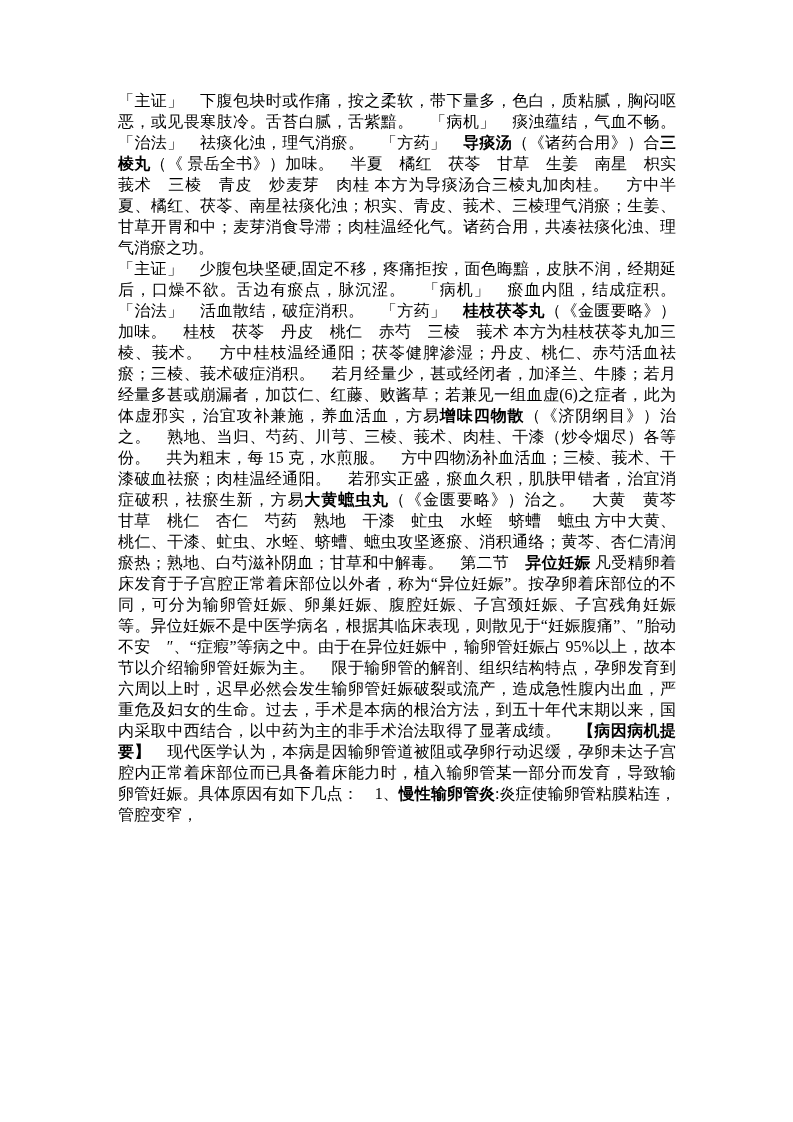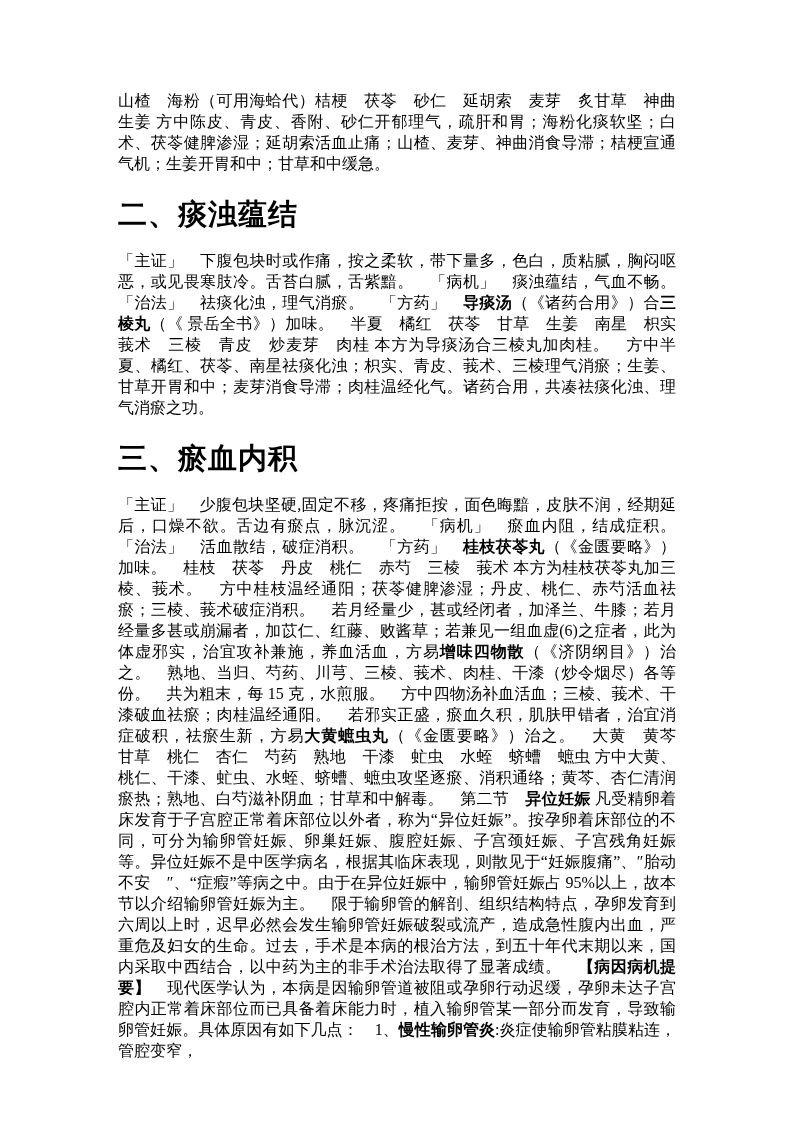--- a/index.html
+++ b/index.html
@@ -34,23 +34,20 @@
     line-height: 32px;
     font-weight: bold;
     letter-spacing: 1px;
   }
 </style>
 </head>
 <body>
 
 <div class="page">
 
-  <p class="body-text"><span>山楂　海粉（可用海蛤代）桔梗　茯苓　砂仁　延胡索　麦芽　炙甘草　神曲　生姜 方中陈皮、青皮、香附、砂仁开郁理气，疏肝和胃；海粉化痰软坚；白术、茯苓健脾渗湿；延胡索活血止痛；山楂、麦芽、神曲消食导滞；桔梗宣通气机；生姜开胃和中；甘草和中缓急。</span></p>
 
-  <h2 class="section-heading">二、痰浊蕴结</h2>
 
   <p class="body-text"><span>「主证」　下腹包块时或作痛，按之柔软，带下量多，色白，质粘腻，胸闷呕恶，或见畏寒肢冷。舌苔白腻，舌紫黯。　「病机」　痰浊蕴结，气血不畅。 「治法」　祛痰化浊，理气消瘀。　「方药」　</span><span class="run-bold">导痰汤</span><span>（《诸药合用》）合</span><span class="run-bold">三棱丸</span><span>（《 景岳全书》）加味。　半夏　橘红　茯苓　甘草　生姜　南星　枳实　莪术　三棱　青皮　炒麦芽　肉桂 本方为导痰汤合三棱丸加肉桂。　方中半夏、橘红、茯苓、南星祛痰化浊；枳实、青皮、莪术、三棱理气消瘀；生姜、甘草开胃和中；麦芽消食导滞；肉桂温经化气。诸药合用，共凑祛痰化浊、理气消瘀之功。</span></p>
 
-  <h2 class="section-heading">三、瘀血内积</h2>
 
   <p class="body-text"><span>「主证」　少腹包块坚硬,固定不移，疼痛拒按，面色晦黯，皮肤不润，经期延后，口燥不欲。舌边有瘀点，脉沉涩。　「病机」　瘀血内阻，结成症积。 「治法」　活血散结，破症消积。　「方药」　</span><span class="run-bold">桂枝茯苓丸</span><span>（《金匮要略》）加味。　桂枝　茯苓　丹皮　桃仁　赤芍　三棱　莪术 本方为桂枝茯苓丸加三棱、莪术。　方中桂枝温经通阳；茯苓健脾渗湿；丹皮、桃仁、赤芍活血祛瘀；三棱、莪术破症消积。　若月经量少，甚或经闭者，加泽兰、牛膝；若月经量多甚或崩漏者，加苡仁、红藤、败酱草；若兼见一组血虚(6)之症者，此为体虚邪实，治宜攻补兼施，养血活血，方易</span><span class="run-bold">增味四物散</span><span>（《济阴纲目》）治之。　熟地、当归、芍药、川芎、三棱、莪术、肉桂、干漆（炒令烟尽）各等份。　共为粗末，每 15 克，水煎服。　方中四物汤补血活血；三棱、莪术、干漆破血祛瘀；肉桂温经通阳。　若邪实正盛，瘀血久积，肌肤甲错者，治宜消症破积，祛瘀生新，方易</span><span class="run-bold">大黄蟅虫丸</span><span>（《金匮要略》）治之。　大黄　黄芩　甘草　桃仁　杏仁　芍药　熟地　干漆　虻虫　水蛭　蛴螬　蟅虫 方中大黄、桃仁、干漆、虻虫、水蛭、蛴螬、蟅虫攻坚逐瘀、消积通络；黄芩、杏仁清润瘀热；熟地、白芍滋补阴血；甘草和中解毒。　第二节　</span><span class="run-bold">异位妊娠</span><span> 凡受精卵着床发育于子宫腔正常着床部位以外者，称为“异位妊娠”。按孕卵着床部位的不同，可分为输卵管妊娠、卵巢妊娠、腹腔妊娠、子宫颈妊娠、子宫残角妊娠等。异位妊娠不是中医学病名，根据其临床表现，则散见于“妊娠腹痛”、″胎动不安　″、“症瘕”等病之中。由于在异位妊娠中，输卵管妊娠占 95%以上，故本节以介绍输卵管妊娠为主。　限于输卵管的解剖、组织结构特点，孕卵发育到六周以上时，迟早必然会发生输卵管妊娠破裂或流产，造成急性腹内出血，严重危及妇女的生命。过去，手术是本病的根治方法，到五十年代末期以来，国内采取中西结合，以中药为主的非手术治法取得了显著成绩。　</span><span class="run-bold">【病因病机提要】</span><span>　现代医学认为，本病是因输卵管道被阻或孕卵行动迟缓，孕卵未达子宫腔内正常着床部位而已具备着床能力时，植入输卵管某一部分而发育，导致输卵管妊娠。具体原因有如下几点：　1、</span><span class="run-bold">慢性输卵管炎</span><span>:炎症使输卵管粘膜粘连，管腔变窄，</span></p>
 
 </div>
 
 </body></html>

